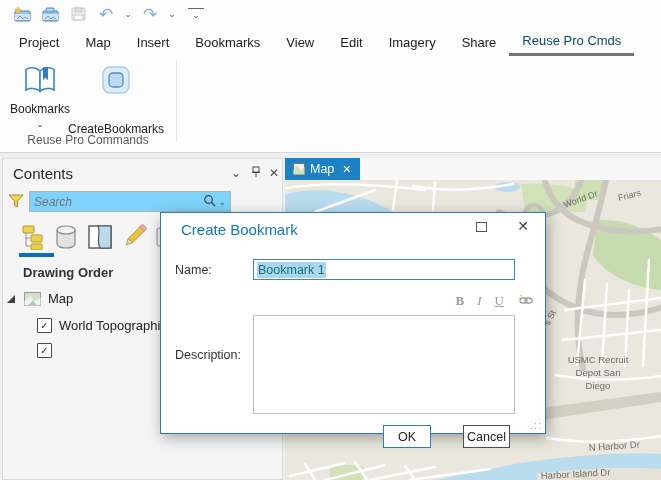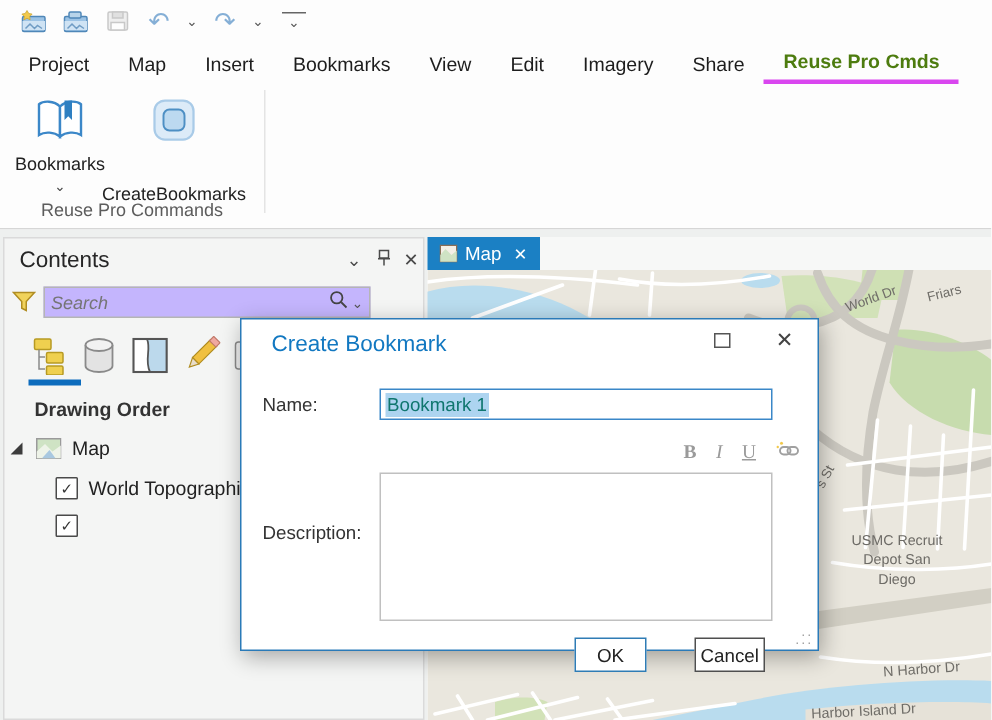--- a/index.html
+++ b/index.html
@@ -11,42 +11,42 @@
        display:flex;align-items:center;gap:4px;padding-left:10px;box-sizing:border-box;}
   .qbtn{width:24px;height:22px;display:flex;align-items:center;justify-content:center;}
   .qchev{font-size:9px;color:#555;width:12px;text-align:center;}
   .arrow{font-size:17px;color:#85afd6;line-height:1;}
   #qat-custom{width:16px;text-align:center;border-top:1px solid #666;font-size:9px;color:#555;
        line-height:10px;margin-left:6px;padding-top:1px;}
   
   #rtabs{position:absolute;left:0;top:28px;width:661px;height:28px;background:#fdfdfd;
        display:flex;align-items:stretch;padding-left:6px;font-size:13px;}
   .rtab{display:flex;align-items:center;padding:0 13px;color:#1d1d1d;white-space:nowrap;}
-  .rtab.active{border-bottom:3px solid #d946ef;padding-bottom:0;font-weight:700;color:#4d7c0f;}
+  .rtab.active{border-bottom:3px solid #737373;padding-bottom:0;font-weight:400;color:#0c4a6e;}
   
   #ribbon{position:absolute;left:0;top:56px;width:661px;height:97px;background:#fdfdfd;
        border-bottom:1px solid #d6d6d6;box-sizing:border-box;}
   .rib-btn{position:absolute;top:6px;display:flex;flex-direction:column;align-items:center;font-size:12px;color:#222;}
   #btn-bookmarks{left:8px;width:64px;}
   #btn-createbm{left:66px;width:100px;gap:20px;}
   .rib-icon{height:36px;display:flex;align-items:center;justify-content:center;margin-bottom:4px;}
   .rib-label{white-space:nowrap;}
   .rib-chev{font-size:9px;color:#444;margin-top:3px;}
   #grp-divider{position:absolute;left:176px;top:4px;height:82px;border-left:1px solid #e4e4e4;}
   #grp-label{position:absolute;left:0;top:77px;width:176px;text-align:center;font-size:12px;color:#5c5c5c;}
   
   #workbg{position:absolute;left:0;top:153px;width:661px;height:327px;background:#eef0ef;}
   
   #contents{position:absolute;left:2px;top:158px;width:281px;height:322px;background:#f4f5f4;
        border:1px solid #dadada;box-sizing:border-box;}
   #contents-title{position:absolute;left:10px;top:6px;font-size:15px;color:#262626;}
   .hdr-ico{position:absolute;top:7px;font-size:12px;color:#4a4a4a;width:14px;text-align:center;}
   #search-row{position:absolute;left:0;top:32px;width:281px;height:24px;}
   #funnel{position:absolute;left:5px;top:2px;}
-  #search-box{position:absolute;left:26px;top:0;width:218px;height:21px;background:#c4b5fd;
+  #search-box{position:absolute;left:26px;top:0;width:202px;height:21px;background:#7dd3fc;
        border:1px solid #b5b5b5;box-sizing:border-box;display:flex;align-items:center;}
   #search-box input{flex:1;border:none;outline:none;font-style:italic;font-size:12px;color:#555;
        padding:0 4px;background:transparent;font-family:"Liberation Sans",sans-serif;min-width:0;}
   #search-mag{margin-right:2px;}
   #search-chev{font-size:9px;color:#555;margin-right:4px;}
   .ctab{position:absolute;top:64px;width:28px;height:28px;display:flex;align-items:center;justify-content:center;}
   #ctab-underline{position:absolute;left:16px;top:94px;width:35px;height:4px;background:#0d6cbd;}
   #drawing-order{position:absolute;left:20px;top:106px;font-size:13px;font-weight:bold;color:#333;}
   .tree-row{position:absolute;display:flex;align-items:center;font-size:13px;color:#222;}
   #row-map{left:4px;top:132px;}

